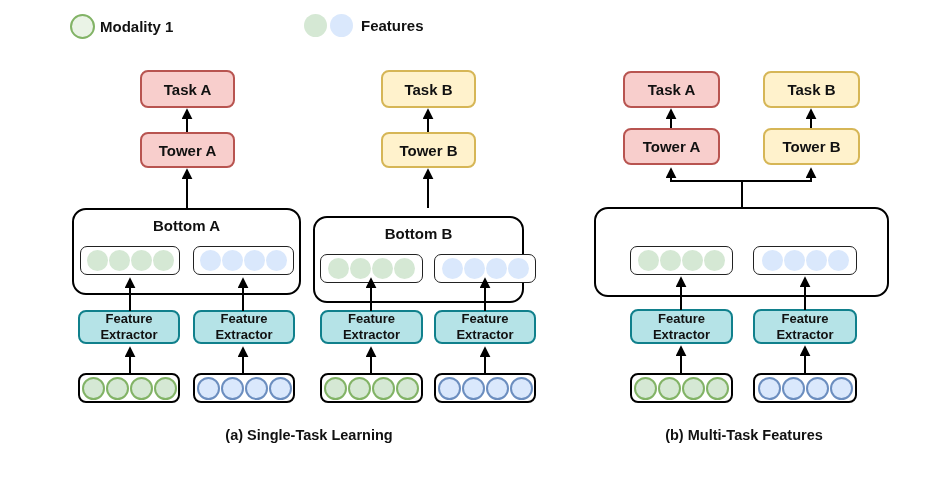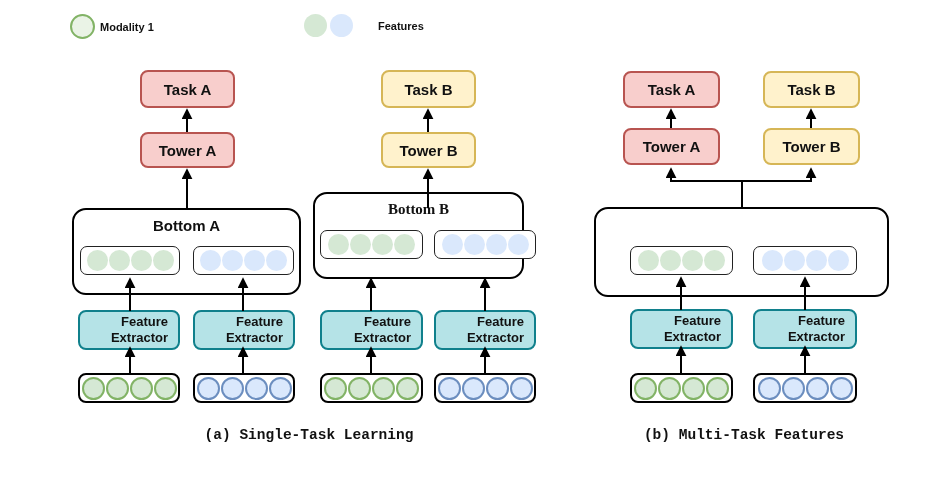--- a/index.html
+++ b/index.html
@@ -9,21 +9,21 @@
   }
   
   .node{
     position:absolute;display:flex;align-items:center;justify-content:center;
     font-weight:bold;font-size:15px;border-radius:8px;box-sizing:border-box;
     text-align:center;
   }
   .node.red{background:var(--task_red_fill,#f8cecc);border:2px solid var(--task_red_stroke,#b85450);text-align:right;}
   .node.yellow{background:var(--task_yellow_fill,#fff2cc);border:2px solid var(--task_yellow_stroke,#d6b656);}
   .node.teal{background:var(--extractor_teal_fill,#b5e3e7);border:2px solid var(--extractor_teal_stroke,#10808c);
-    font-size:13px;line-height:1.22;padding:18px 10px;text-align:right;}
+    font-size:13px;line-height:1.22;padding:12px 10px;}
   
   .container-box{
     position:absolute;background:#fff;border:2px solid #000;border-radius:14px;
     box-sizing:border-box;
   }
   .container-title{
     position:absolute;top:7px;left:0;right:0;text-align:center;
     font-weight:bold;font-size:15px;
   }
   
@@ -37,45 +37,45 @@
   }
   .dot{border-radius:50%;flex:0 0 auto;}
   .dot.feat-green{width:21px;height:21px;background:var(--modality1_green_fill,#d5e8d4);}
   .dot.feat-blue{width:21px;height:21px;background:var(--modality2_blue_fill,#dae8fc);}
   .dot.input-green{width:23px;height:23px;box-sizing:border-box;
     background:var(--modality1_green_fill,#d5e8d4);border:2px solid var(--modality1_green_stroke,#82b366);}
   .dot.input-blue{width:23px;height:23px;box-sizing:border-box;
     background:var(--modality2_blue_fill,#dae8fc);border:2px solid var(--modality2_blue_stroke,#6c8ebf);}
   
   .legend-group{position:absolute;top:14px;display:flex;align-items:center;gap:5px;
-    font-weight:bold;font-size:11px;}
+    font-weight:bold;font-size:15px;}
   .legend-circle{width:25px;height:25px;border-radius:50%;box-sizing:border-box;}
   .legend-circle.green{border:2px solid var(--modality1_green_stroke,#82b366);background:#eaf3e6;}
   .legend-circle.blue{border:2px solid var(--modality2_blue_stroke,#6c8ebf);background:#e9effb;}
   .legend-dot{width:23px;height:23px;border-radius:50%;}
   .legend-dot.green{background:var(--modality1_green_fill,#d5e8d4);}
   .legend-dot.blue{background:var(--modality2_blue_fill,#dae8fc);}
   
-  .caption{position:absolute;top:427px;text-align:center;font-weight:bold;font-size:14.5px;font-family:Liberation Mono, monospace;}
+  .caption{position:absolute;top:427px;text-align:center;font-weight:bold;font-size:14.5px;}
   
   svg.arrows{position:absolute;left:0;top:0;pointer-events:none;}
 </style>
 </head>
 <body>
 
 <div class="canvas">
 
   <div class="legend-group" style="left:70px;">
     <span class="legend-circle green"></span>
     <span>Modality 1</span>
   </div>
   <div class="legend-group" style="left:304px;gap:3px;">
     <span class="legend-dot green"></span>
     <span class="legend-dot blue"></span>
-    <span style="margin-left:22px;">Features</span>
+    <span style="margin-left:5px;">Features</span>
   </div>
 
   <div class="node red" style="left:140px;top:70px;width:95px;height:38px;">Task A</div>
   <div class="node red" style="left:140px;top:132px;width:95px;height:36px;">Tower A</div>
 
   <div class="container-box" style="left:72px;top:208px;width:229px;height:87px;">
     <div class="container-title">Bottom A</div>
     <div class="feat-box" style="left:6px;top:36px;width:100px;height:29px;">
         <span class="dot feat-green"></span>
         <span class="dot feat-green"></span>
@@ -102,21 +102,21 @@
   <div class="input-box" style="left:193px;top:373px;width:102px;height:30px;">
       <span class="dot input-blue"></span>
       <span class="dot input-blue"></span>
       <span class="dot input-blue"></span>
       <span class="dot input-blue"></span>
     </div>
 
   <div class="node yellow" style="left:381px;top:70px;width:95px;height:38px;">Task B</div>
   <div class="node yellow" style="left:381px;top:132px;width:95px;height:36px;">Tower B</div>
 
-  <div class="container-box" style="left:313px;top:192px;width:211px;height:87px;font-family:Liberation Serif, serif;">
+  <div class="container-box" style="left:313px;top:216px;width:211px;height:87px;">
     <div class="container-title">Bottom B</div>
     <div class="feat-box" style="left:5px;top:36px;width:103px;height:29px;">
         <span class="dot feat-green"></span>
         <span class="dot feat-green"></span>
         <span class="dot feat-green"></span>
         <span class="dot feat-green"></span>
       </div>
     <div class="feat-box" style="left:119px;top:36px;width:102px;height:29px;">
         <span class="dot feat-blue"></span>
         <span class="dot feat-blue"></span>

